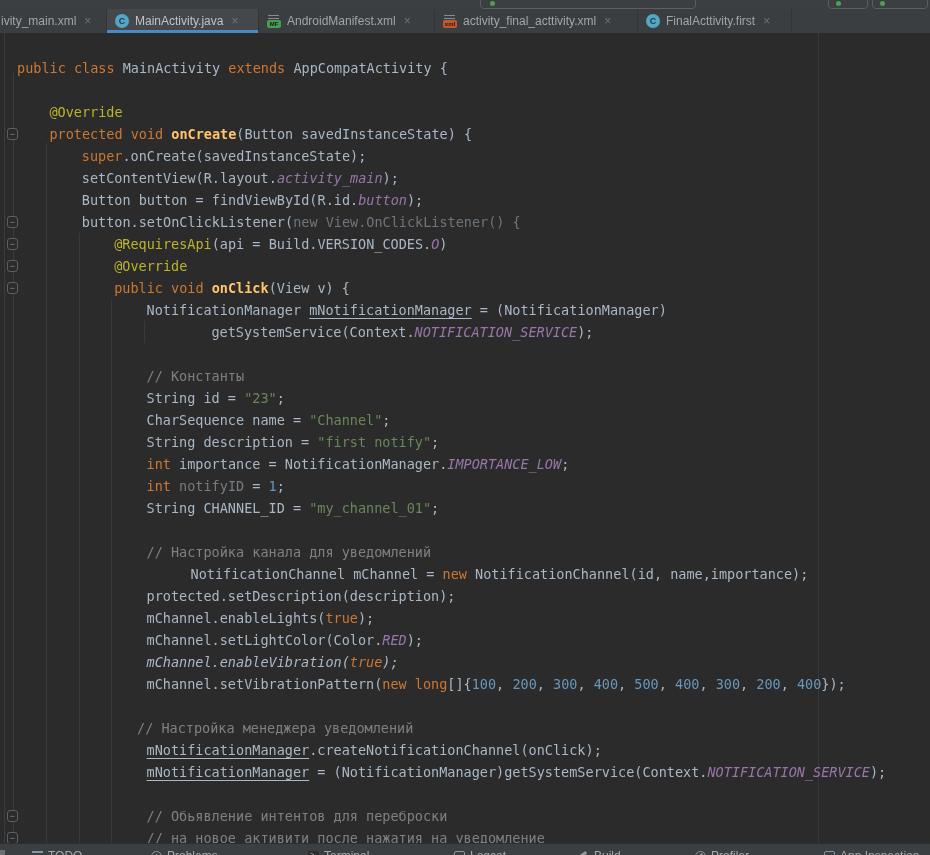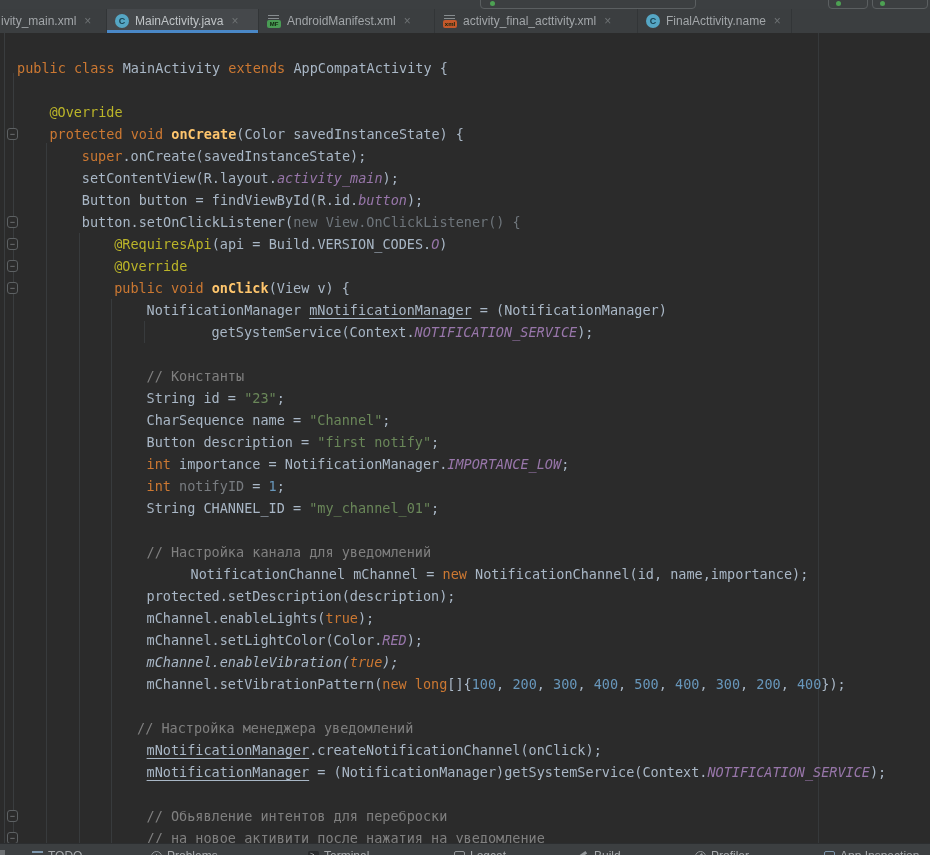--- a/index.html
+++ b/index.html
@@ -96,52 +96,52 @@
       <div class="tab" style="left: 435px; width: 203px;">
         <span class="ic-file">
           <span class="ic-file-top"></span>
           <span class="ic-badge" style="background: rgb(196, 88, 43);">xml</span>
         </span>
         <span>activity_final_acttivity.xml</span>
         <span class="tab-close">×</span>
       </div>
       <div class="tab" style="left: 638px; width: 154px;">
         <span class="ic-java">C</span>
-        <span>FinalActtivity.name</span>
+        <span>FinalActtivity.first</span>
         <span class="tab-close">×</span>
       </div>
     </div>
 
   <div id="editor">
     <div class="vline" style="left:4px;top:0;height:810px;"></div>
     <div class="vline" style="left:13px;top:40px;height:770px;"></div>
     <div class="guide" style="left:46px;top:110px;height:700px;"></div>
     <div class="guide" style="left:79px;top:200px;height:610px;"></div>
     <div class="guide" style="left:111px;top:266px;height:544px;"></div>
     <div class="guide" style="left:144px;top:288px;height:22px;"></div>
     <div class="margin-line" style="left:818px;top:0;height:810px;"></div>
     <div id="code">
         <div class="code-line" style="top: 0px; left: 17px;"><span class="tok-kw">public class </span><span class="tok-def">MainActivity </span><span class="tok-kw">extends </span><span class="tok-def">AppCompatActivity {</span></div>
         <div class="code-line" style="top: 22px; left: 17px;"></div>
         <div class="code-line" style="top: 44px; left: 49.4px;"><span class="tok-ann">@Override</span></div>
-        <div class="code-line" style="top: 66px; left: 49.4px;"><span class="tok-kw">protected void </span><span class="tok-mth">onCreate</span><span class="tok-def">(Color savedInstanceState) {</span></div>
+        <div class="code-line" style="top: 66px; left: 49.4px;"><span class="tok-kw">protected void </span><span class="tok-mth">onCreate</span><span class="tok-def">(Button savedInstanceState) {</span></div>
         <div class="code-line" style="top: 88px; left: 81.8px;"><span class="tok-kw">super</span><span class="tok-def">.onCreate(savedInstanceState);</span></div>
         <div class="code-line" style="top: 110px; left: 81.8px;"><span class="tok-def">setContentView(R.layout.</span><span class="tok-cst">activity_main</span><span class="tok-def">);</span></div>
         <div class="code-line" style="top: 132px; left: 81.8px;"><span class="tok-def">Button button = findViewById(R.id.</span><span class="tok-cst">button</span><span class="tok-def">);</span></div>
         <div class="code-line" style="top: 154px; left: 81.8px;"><span class="tok-def">button.setOnClickListener(</span><span class="tok-dim">new View.OnClickListener() {</span></div>
         <div class="code-line" style="top: 176px; left: 114.2px;"><span class="tok-ann">@RequiresApi</span><span class="tok-def">(api = Build.VERSION_CODES.</span><span class="tok-cst">O</span><span class="tok-def">)</span></div>
         <div class="code-line" style="top: 198px; left: 114.2px;"><span class="tok-ann">@Override</span></div>
         <div class="code-line" style="top: 220px; left: 114.2px;"><span class="tok-kw">public void </span><span class="tok-mth">onClick</span><span class="tok-def">(View v) {</span></div>
         <div class="code-line" style="top: 242px; left: 146.6px;"><span class="tok-def">NotificationManager </span><span class="tok-ul">mNotificationManager</span><span class="tok-def"> = (NotificationManager)</span></div>
         <div class="code-line" style="top: 264px; left: 211.4px;"><span class="tok-def">getSystemService(Context.</span><span class="tok-cst">NOTIFICATION_SERVICE</span><span class="tok-def">);</span></div>
         <div class="code-line" style="top: 286px; left: 146.6px;"></div>
         <div class="code-line" style="top: 308px; left: 146.6px;"><span class="tok-com">// Константы</span></div>
         <div class="code-line" style="top: 330px; left: 146.6px;"><span class="tok-def">String id = </span><span class="tok-str">"23"</span><span class="tok-def">;</span></div>
         <div class="code-line" style="top: 352px; left: 146.6px;"><span class="tok-def">CharSequence name = </span><span class="tok-str">"Channel"</span><span class="tok-def">;</span></div>
-        <div class="code-line" style="top: 374px; left: 146.6px;"><span class="tok-def">Button description = </span><span class="tok-str">"first notify"</span><span class="tok-def">;</span></div>
+        <div class="code-line" style="top: 374px; left: 146.6px;"><span class="tok-def">String description = </span><span class="tok-str">"first notify"</span><span class="tok-def">;</span></div>
         <div class="code-line" style="top: 396px; left: 146.6px;"><span class="tok-kw">int </span><span class="tok-def">importance = NotificationManager.</span><span class="tok-cst">IMPORTANCE_LOW</span><span class="tok-def">;</span></div>
         <div class="code-line" style="top: 418px; left: 146.6px;"><span class="tok-kw">int </span><span class="tok-un">notifyID</span><span class="tok-def"> = </span><span class="tok-num">1</span><span class="tok-def">;</span></div>
         <div class="code-line" style="top: 440px; left: 146.6px;"><span class="tok-def">String CHANNEL_ID = </span><span class="tok-str">"my_channel_01"</span><span class="tok-def">;</span></div>
         <div class="code-line" style="top: 462px; left: 146.6px;"></div>
         <div class="code-line" style="top: 484px; left: 146.6px;"><span class="tok-com">// Настройка канала для уведомлений</span></div>
         <div class="code-line" style="top: 506px; left: 146.6px; padding-left: 44px;"><span class="tok-def">NotificationChannel mChannel = </span><span class="tok-kw">new</span><span class="tok-def"> NotificationChannel(id, name,importance);</span></div>
         <div class="code-line" style="top: 528px; left: 146.6px;"><span class="tok-def">protected.setDescription(description);</span></div>
         <div class="code-line" style="top: 550px; left: 146.6px;"><span class="tok-def">mChannel.enableLights(</span><span class="tok-kw">true</span><span class="tok-def">);</span></div>
         <div class="code-line" style="top: 572px; left: 146.6px;"><span class="tok-def">mChannel.setLightColor(Color.</span><span class="tok-cst">RED</span><span class="tok-def">);</span></div>
         <div class="code-line" style="top: 594px; left: 146.6px; font-style: italic;"><span class="tok-def">mChannel.enableVibration(</span><span class="tok-kw">true</span><span class="tok-def">);</span></div>

